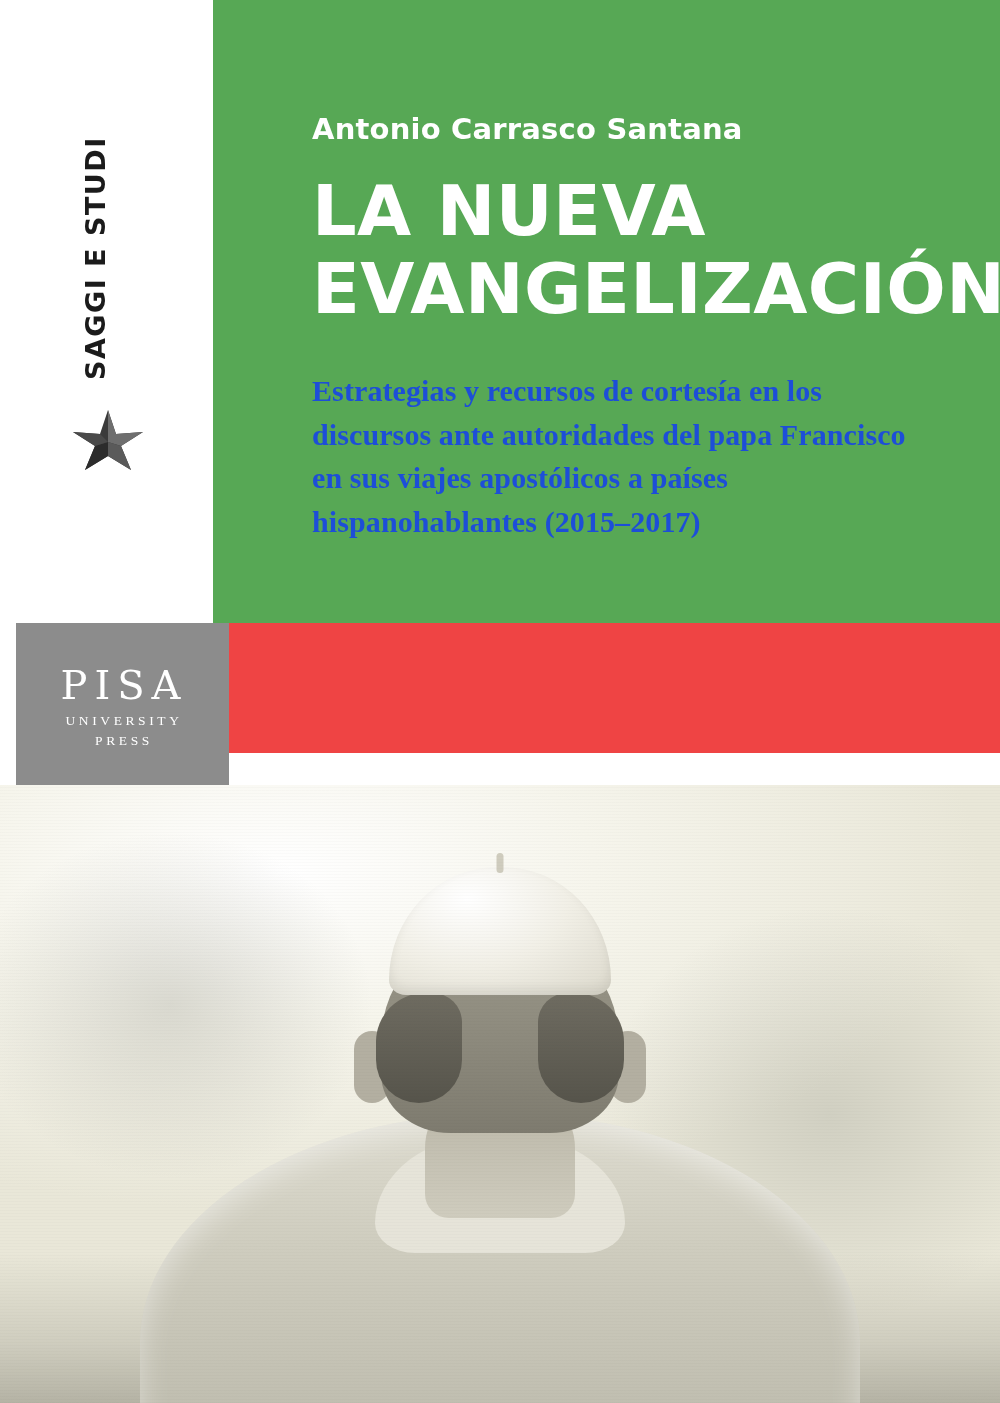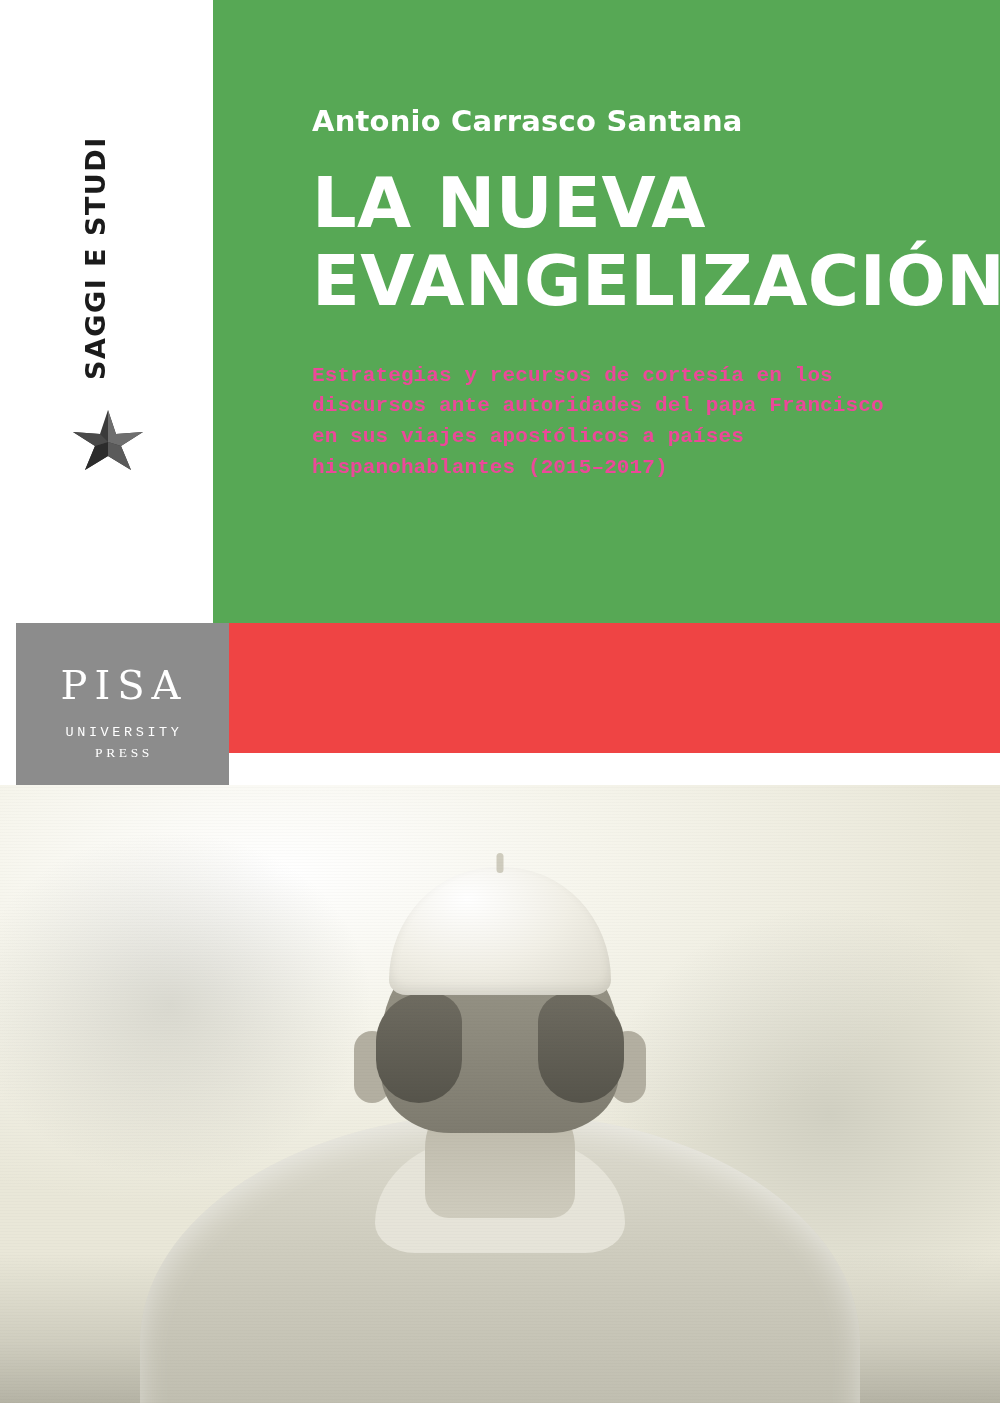--- a/index.html
+++ b/index.html
@@ -66,21 +66,21 @@
     left: 73px;
     top: 410px;
     width: 70px;
     height: 70px;
   }
 
   
   .title-block {
     position: absolute;
     left: 312px;
-    top: 104px;
+    top: 112px;
     width: 600px;
   }
   .author {
     font-family: "DejaVu Sans", sans-serif;
     font-size: 29px;
     font-weight: bold;
     color: #ffffff;
     letter-spacing: 0.2px;
     margin-bottom: 26px;
   }
@@ -88,25 +88,25 @@
     font-family: "DejaVu Sans", sans-serif;
     font-size: 70px;
     line-height: 1.12;
     font-weight: bold;
     color: #ffffff;
     letter-spacing: 0.5px;
     margin-bottom: 40px;
     text-transform: uppercase;
   }
   .subtitle {
-    font-family: Liberation Mono, monospace;
-    font-size: 21px;
+    font-family: Liberation Serif, serif;
+    font-size: 30px;
     line-height: 1.46;
     font-weight: bold;
-    color: #ec4899;
+    color: #1d4ed8;
     letter-spacing: 0.1px;
   }
 
   
   .pub-band {
     position: absolute;
     left: 16px; top: 623px;
     width: 1000px;
     height: 130px;
     background: #ef4444;
@@ -127,25 +127,25 @@
     color: #ffffff;
   }
   .publisher .pisa {
     font-family: "DejaVu Serif", serif;
     font-size: 40px;
     letter-spacing: 7px;
     line-height: 1;
     font-weight: normal;
   }
   .publisher .up {
-    font-family: Liberation Mono, monospace;
+    font-family: Liberation Serif, serif;
     font-size: 13.5px;
     letter-spacing: 3.6px;
     line-height: 1.5;
-    margin-top: 18px;
+    margin-top: 6px;
   }
   .publisher .press {
     font-family: Liberation Serif, serif;
     font-size: 13.5px;
     letter-spacing: 3.6px;
     line-height: 1.5;
   }
 
   
   .photo {

